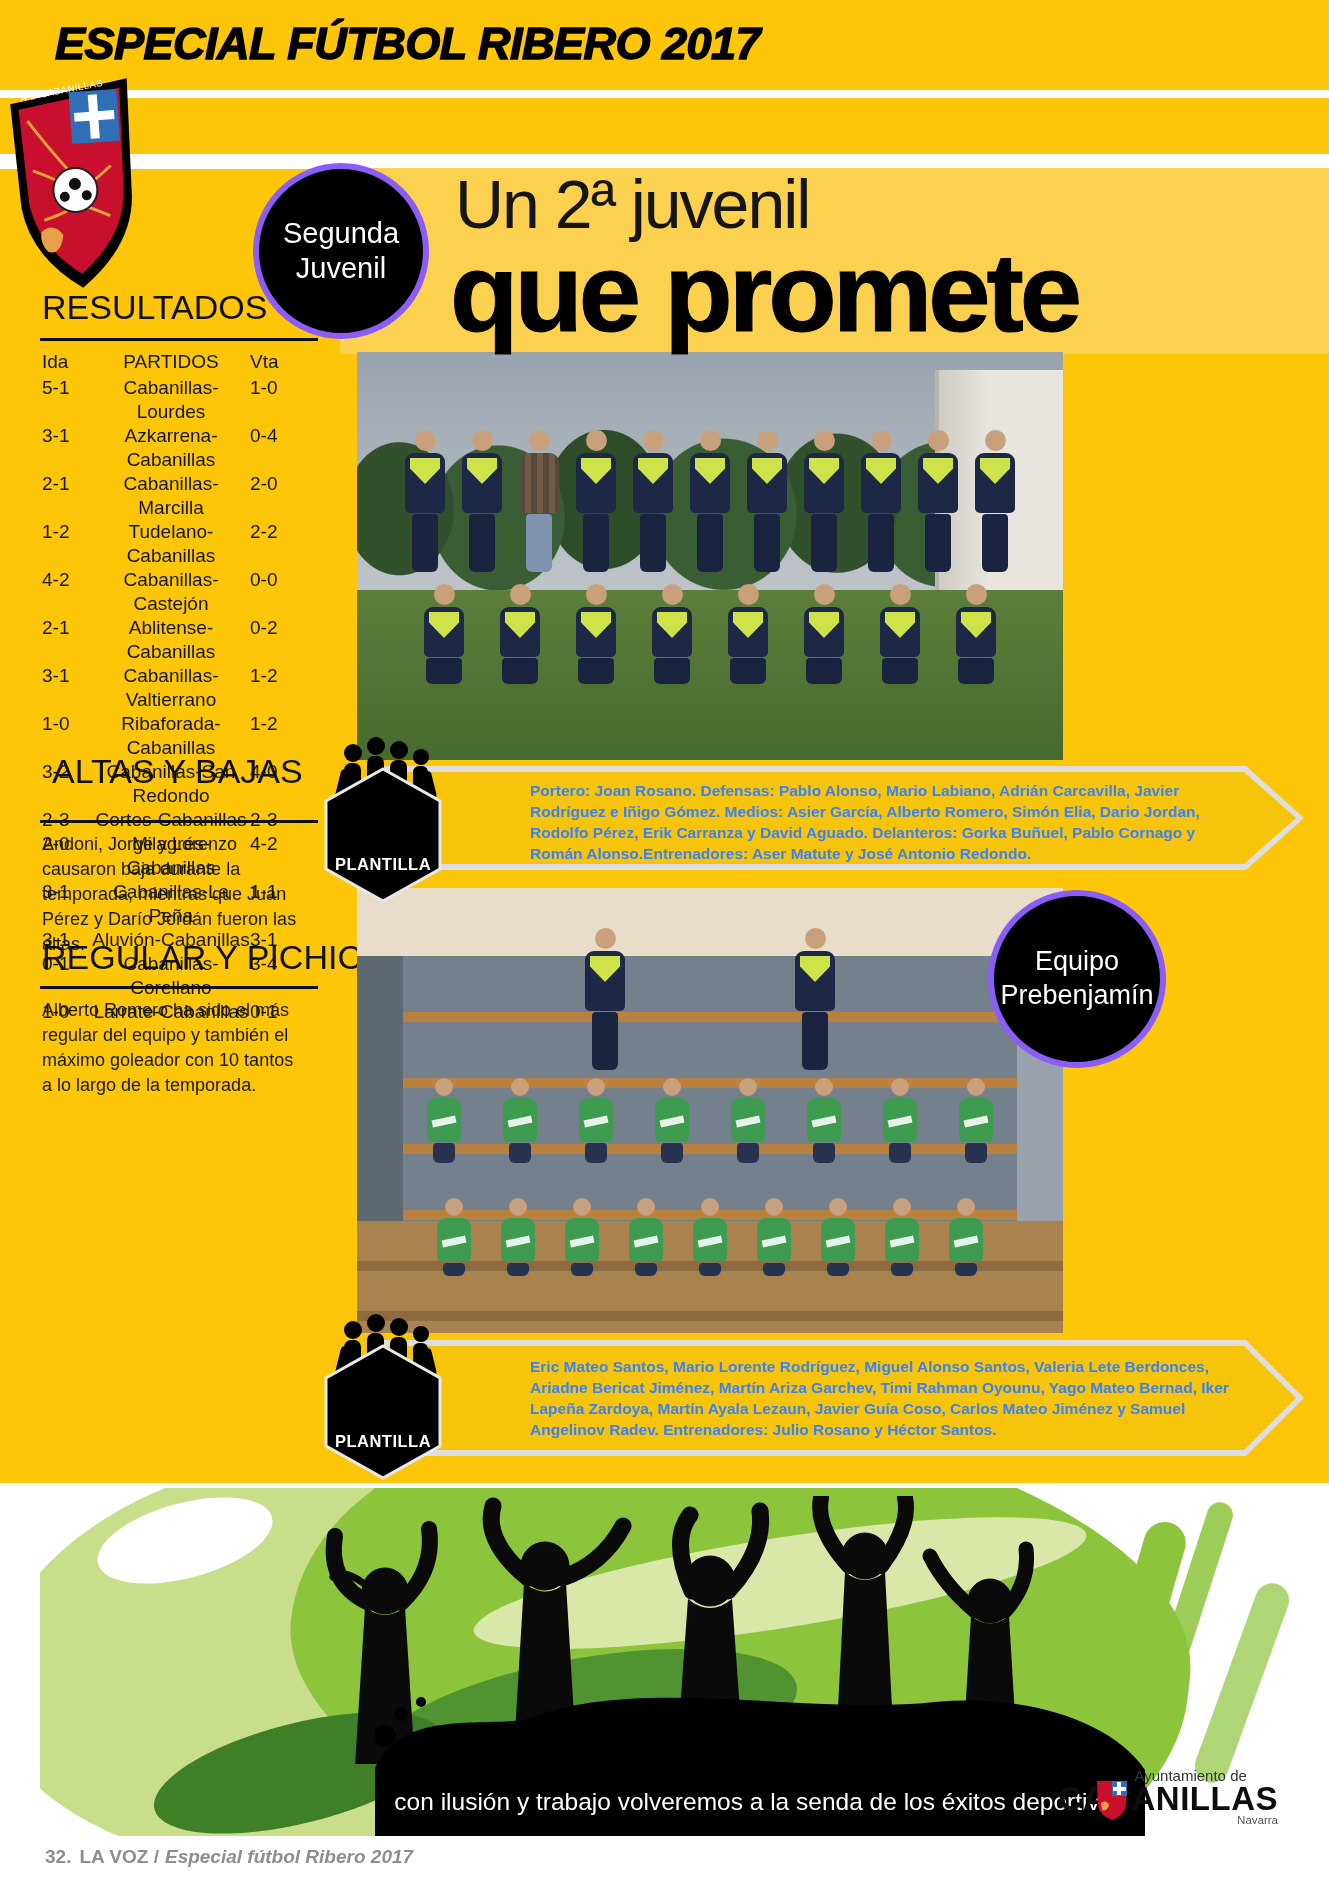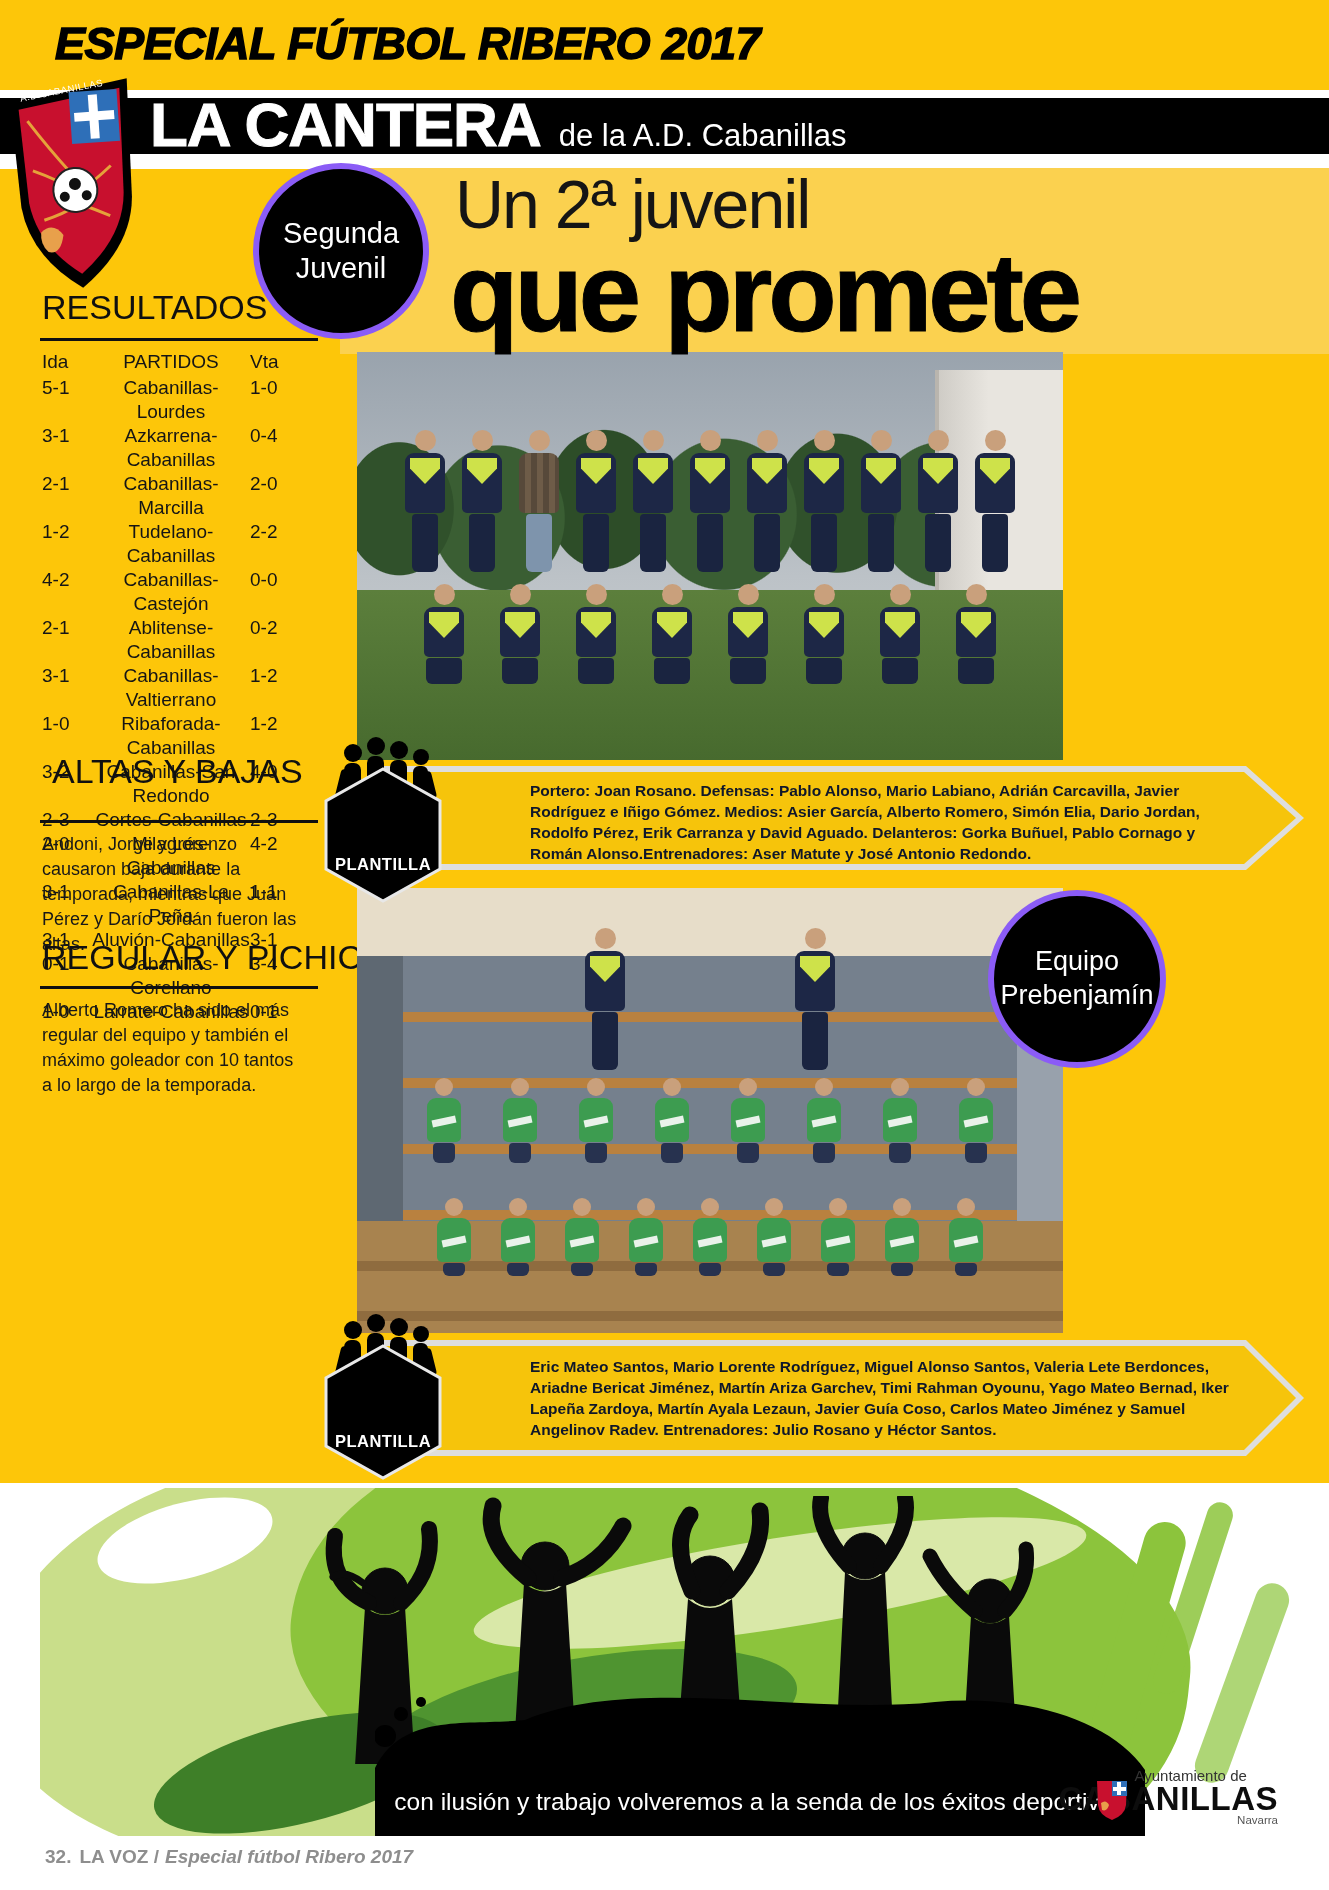--- a/index.html
+++ b/index.html
@@ -90,21 +90,21 @@
   .kid .torso::after { background:#e9f2ea; clip-path:none; height:7px; top:20px; transform:rotate(-12deg); }
   .kid .legs { width:22px; height:20px; background:#27324f; }
   .sit .legs { height:13px; }
 
   
   .pl-back { position:absolute; left:352px; width:952px; background:#dedede;
       clip-path:polygon(0 50%, 26px 0, calc(100% - 58px) 0, 100% 50%, calc(100% - 58px) 100%, 26px 100%); }
   .pl-arrow { position:absolute; left:360px; width:936px; background:#F6C40B;
       clip-path:polygon(0 50%, 22px 0, calc(100% - 52px) 0, 100% 50%, calc(100% - 52px) 100%, 22px 100%); }
   .pl-text { position:absolute; left:530px; width:700px; font-size:15.5px; font-weight:700;
-      line-height:21px; color:#0f172a; z-index:3; }
+      line-height:21px; color:#3b82f6; z-index:3; }
   .hexbadge { position:absolute; left:318px; width:130px; height:172px; z-index:4; }
   .hexbadge .label { position:absolute; left:0; right:0; top:120px; text-align:center;
       color:#fff; font-size:16.5px; font-weight:700; letter-spacing:0.5px; }
 
   
   .banner { position:absolute; left:40px; top:1488px; width:1252px; height:348px; background:#fff; overflow:hidden; }
   .blob { position:absolute; }
   .b-light  { left:-50px; top:-40px; width:780px; height:430px; background:#c9de8a;
               border-radius:42% 58% 45% 55%/50% 45% 55% 50%; transform:rotate(-6deg); }
   .b-bright { left:250px; top:-70px; width:900px; height:470px; background:#8cc43c;
@@ -139,24 +139,20 @@
   .footer .pub { margin-left:8px; }
 </style>
 </head>
 <body>
 
 <div id="page">
   <div class="yellow-bg"></div>
 
   <div class="header-title">ESPECIAL FÚTBOL RIBERO 2017</div>
   <div class="stripe-top"></div>
-  <div class="black-bar">
-    <span class="masthead-title">LA CANTERA</span>
-    <span class="masthead-subtitle">de la A.D. Cabanillas</span>
-  </div>
   <div class="stripe-bot"></div>
 
   <div class="crest">
     <svg width="126" height="214" viewBox="0 0 126 214">
       <path d="M4,22 L122,4 L119,122 Q116,172 64,210 Q14,176 8,126 Z" fill="#000"></path>
       <path d="M12,28 L114,13 L111,118 Q108,162 64,196 Q22,166 16,122 Z" fill="#C8102E"></path>
       <rect x="63" y="14" width="48" height="52" fill="#2E6FB8"></rect>
       <rect x="82" y="18" width="9" height="44" fill="#fff"></rect>
       <rect x="67" y="35" width="40" height="9" fill="#fff"></rect>
       <g stroke="#E8B33C" stroke-width="3" fill="none" opacity="0.9">

